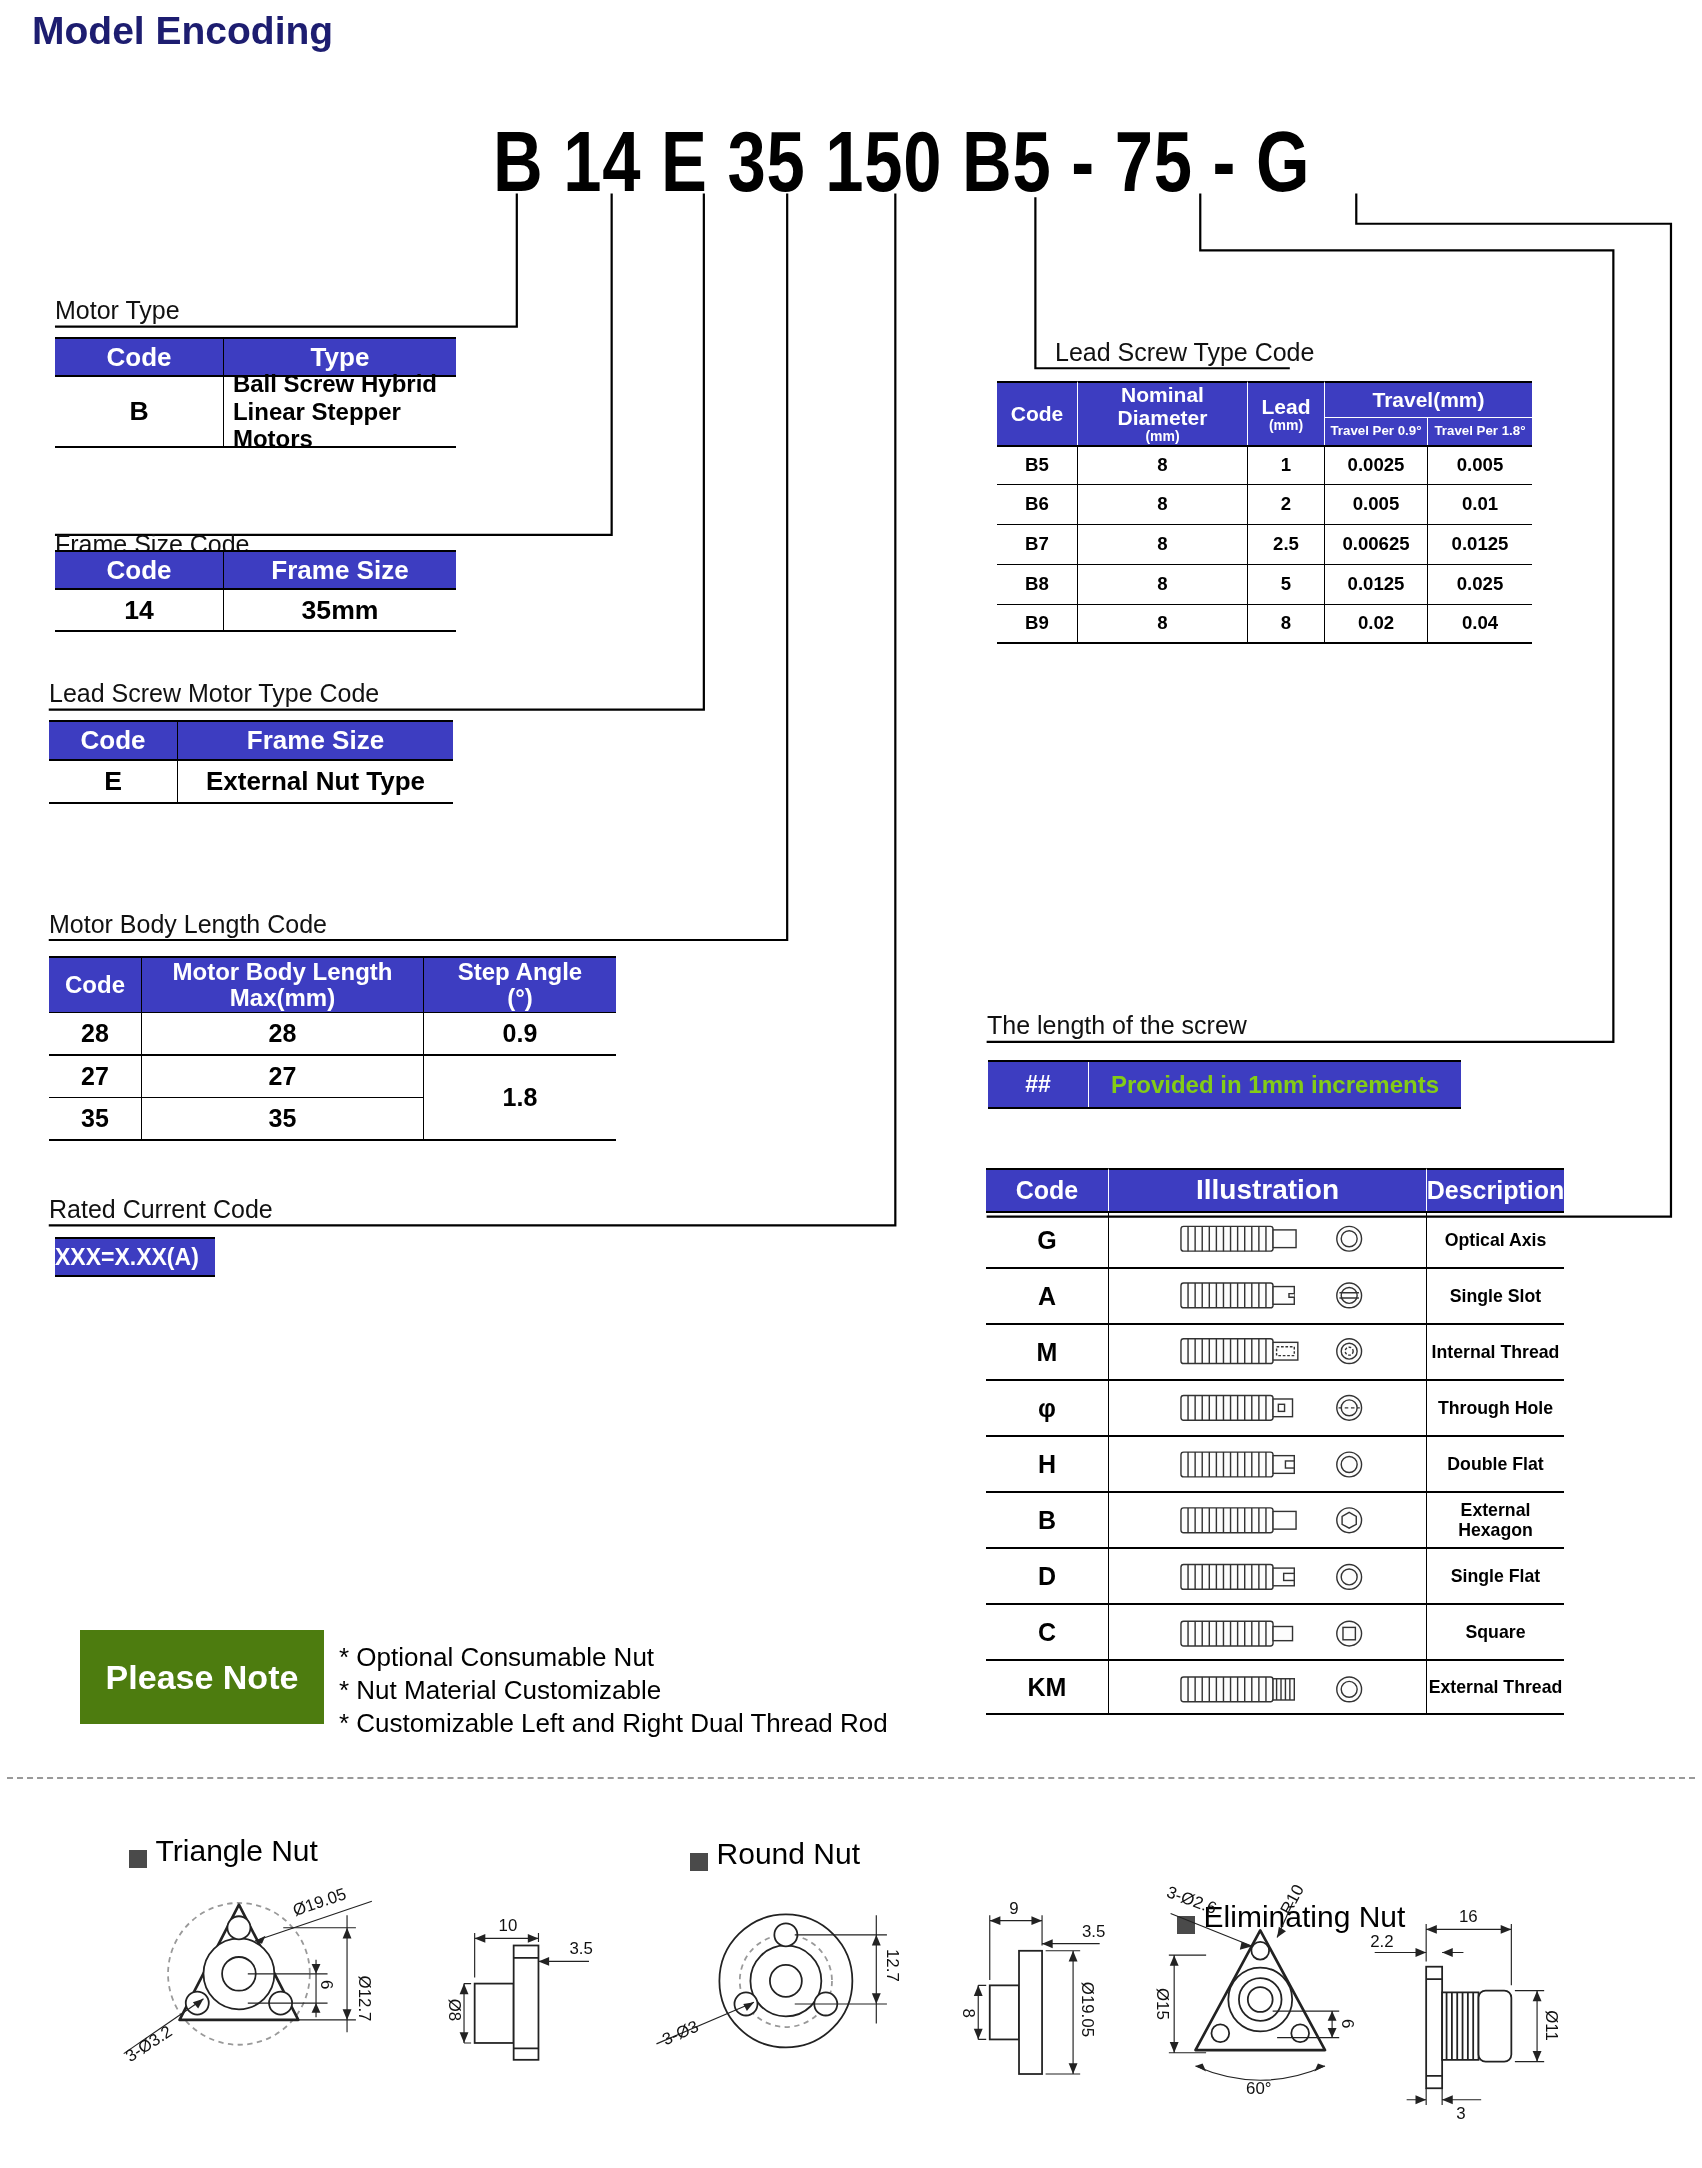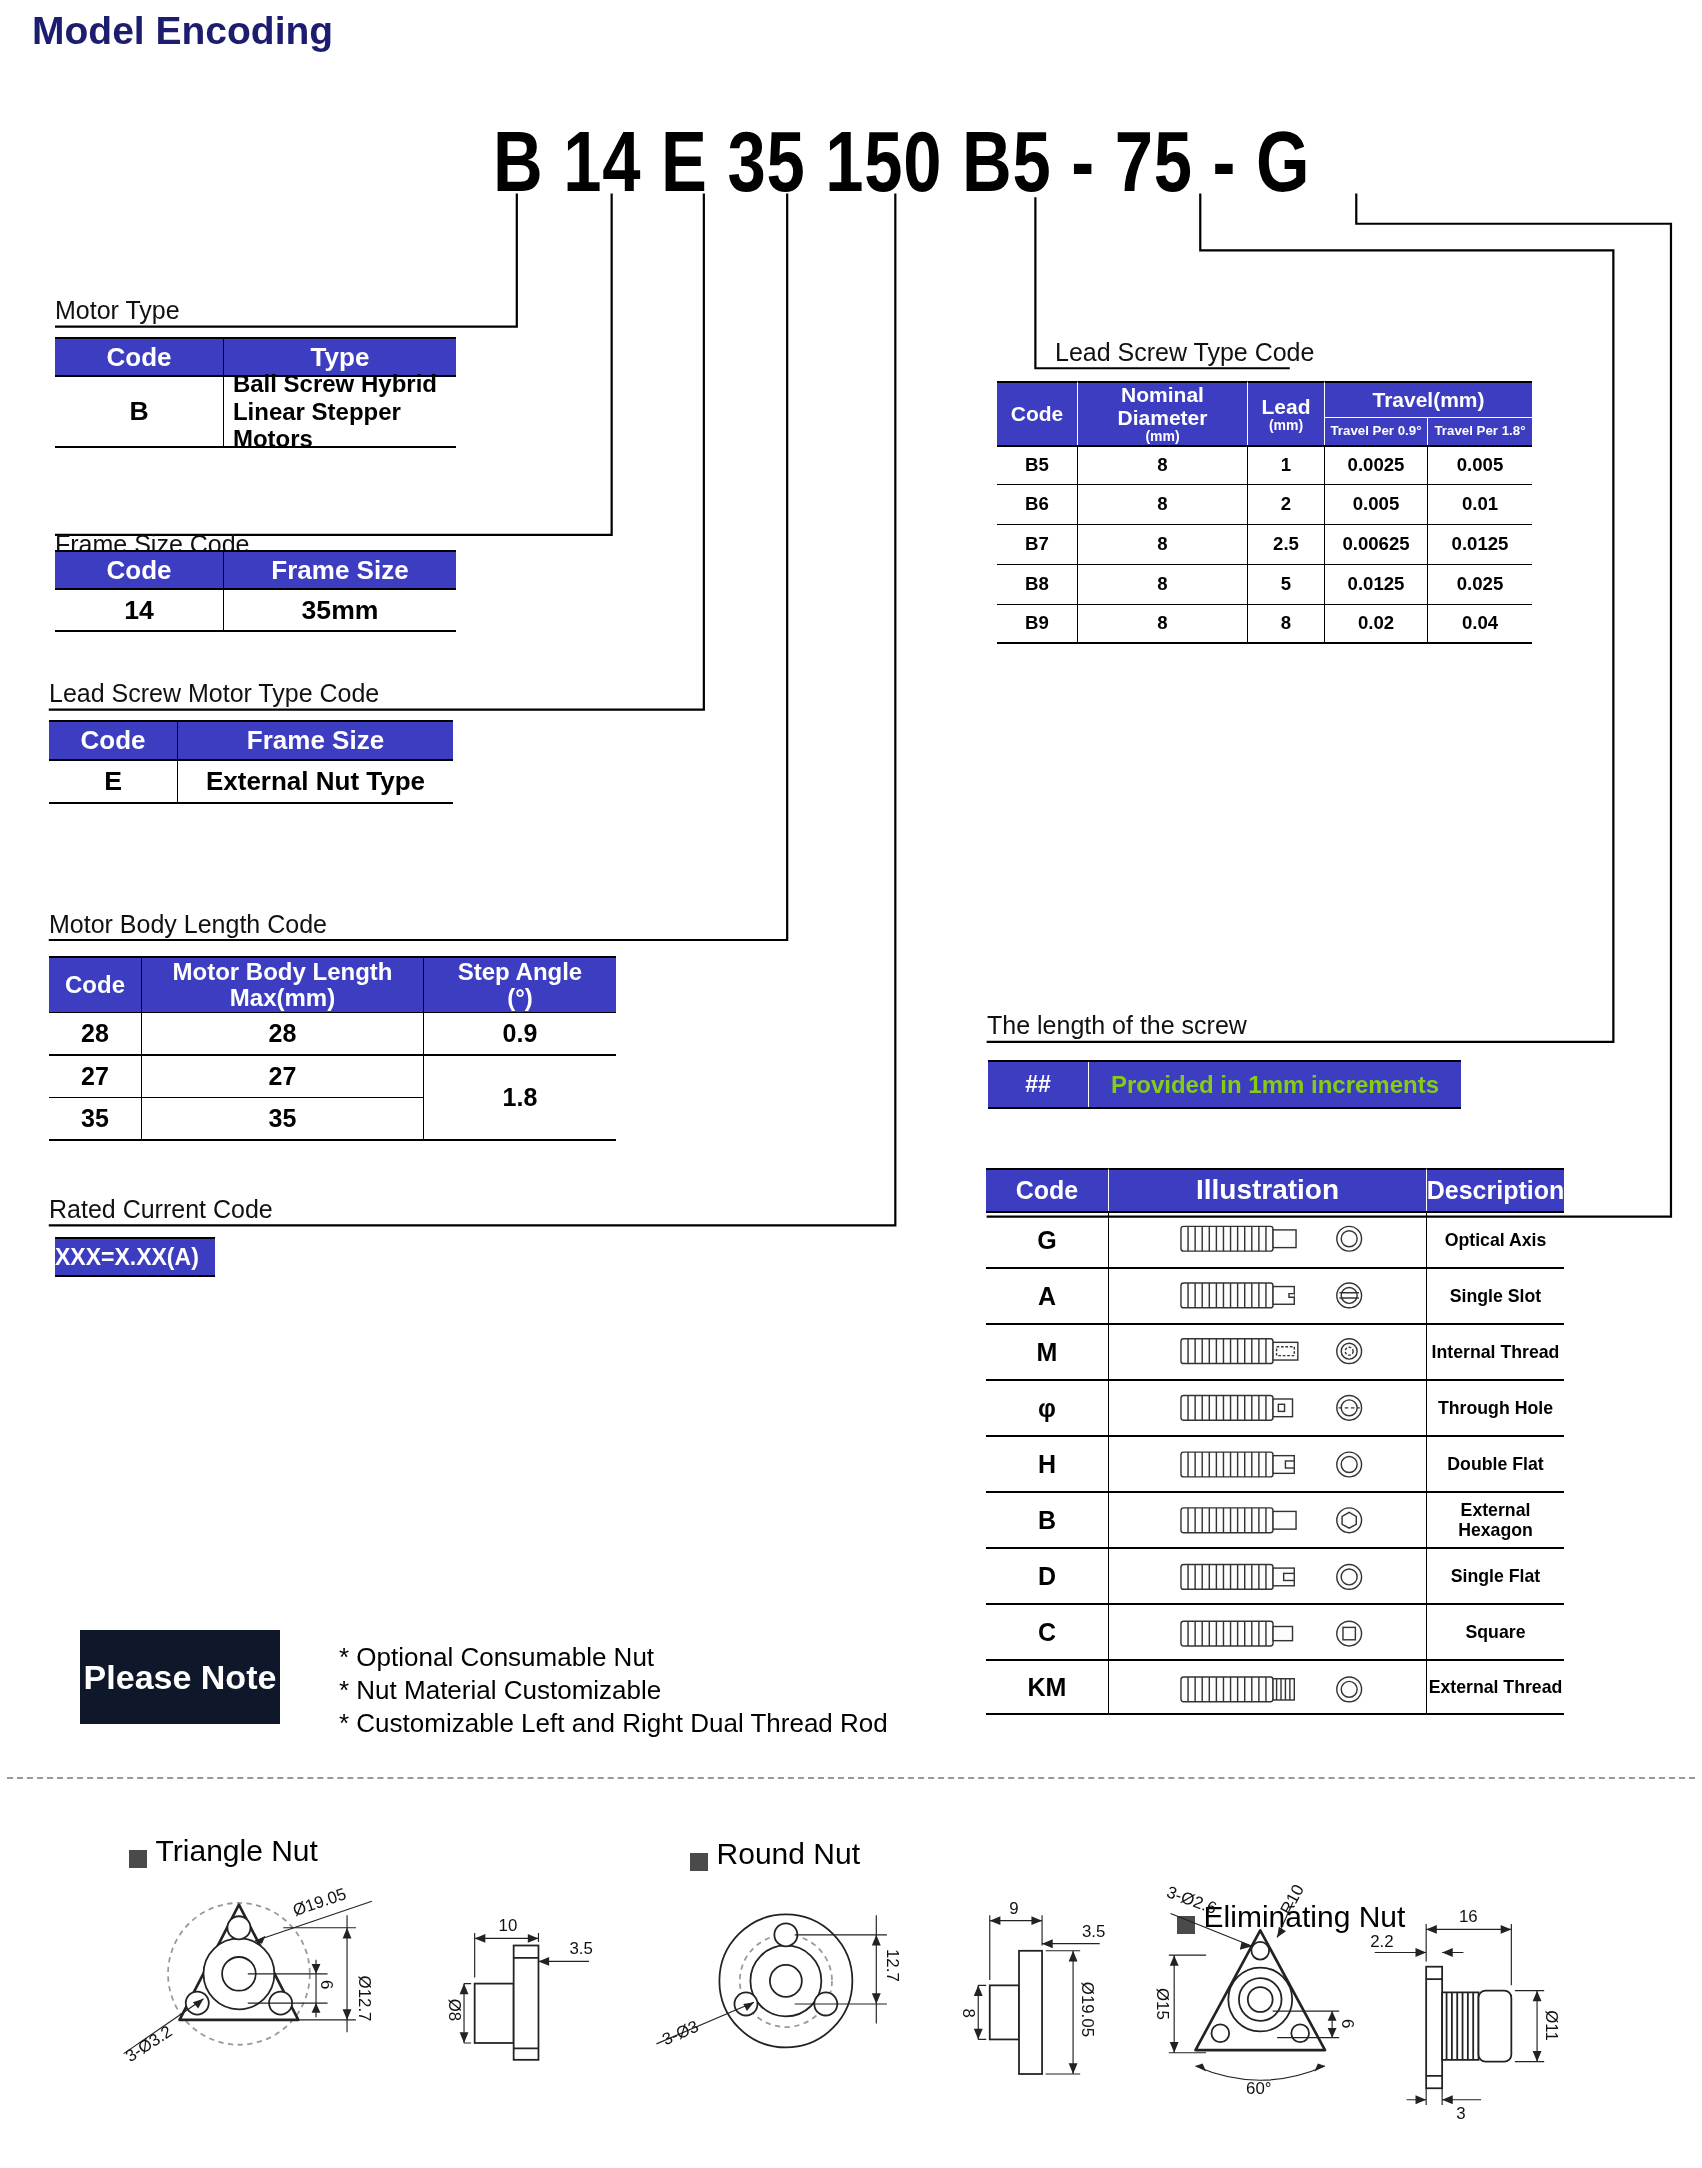--- a/index.html
+++ b/index.html
@@ -270,21 +270,21 @@
         <use href="#thr"></use>
         <rect x="104" y="-12" width="24" height="24"></rect>
         <path d="M108,-12V12 M113,-12V12 M118,-12V12 M123,-12V12"></path>
         <use href="#sec"></use>
         <circle cx="190" cy="0" r="9"></circle>
       </g>
   </svg>
 
   <div class="abs dashline" style="left:7px;top:1777px;width:1688px;"></div>
 
-  <div class="abs bluebox" style="left:80px;top:1630px;width:200px;height:94px;background:#0f172a;justify-content:center;font-size:34px;">Please Note</div>
+  <div class="abs bluebox" style="left:80px;top:1630px;width:244px;height:94px;background:#4d7c0f;justify-content:center;font-size:34px;">Please Note</div>
   <div class="abs note-bullets" style="left:339px;top:1631px;margin-top:10px;">
     <div>* Optional Consumable Nut</div>
     <div>* Nut Material Customizable</div>
     <div>* Customizable Left and Right Dual Thread Rod</div>
   </div>
 
   <div class="abs nut-title" style="left:129px;top:1834px;">
     <span class="sq"></span>
     <span>Triangle Nut</span>
   </div>

